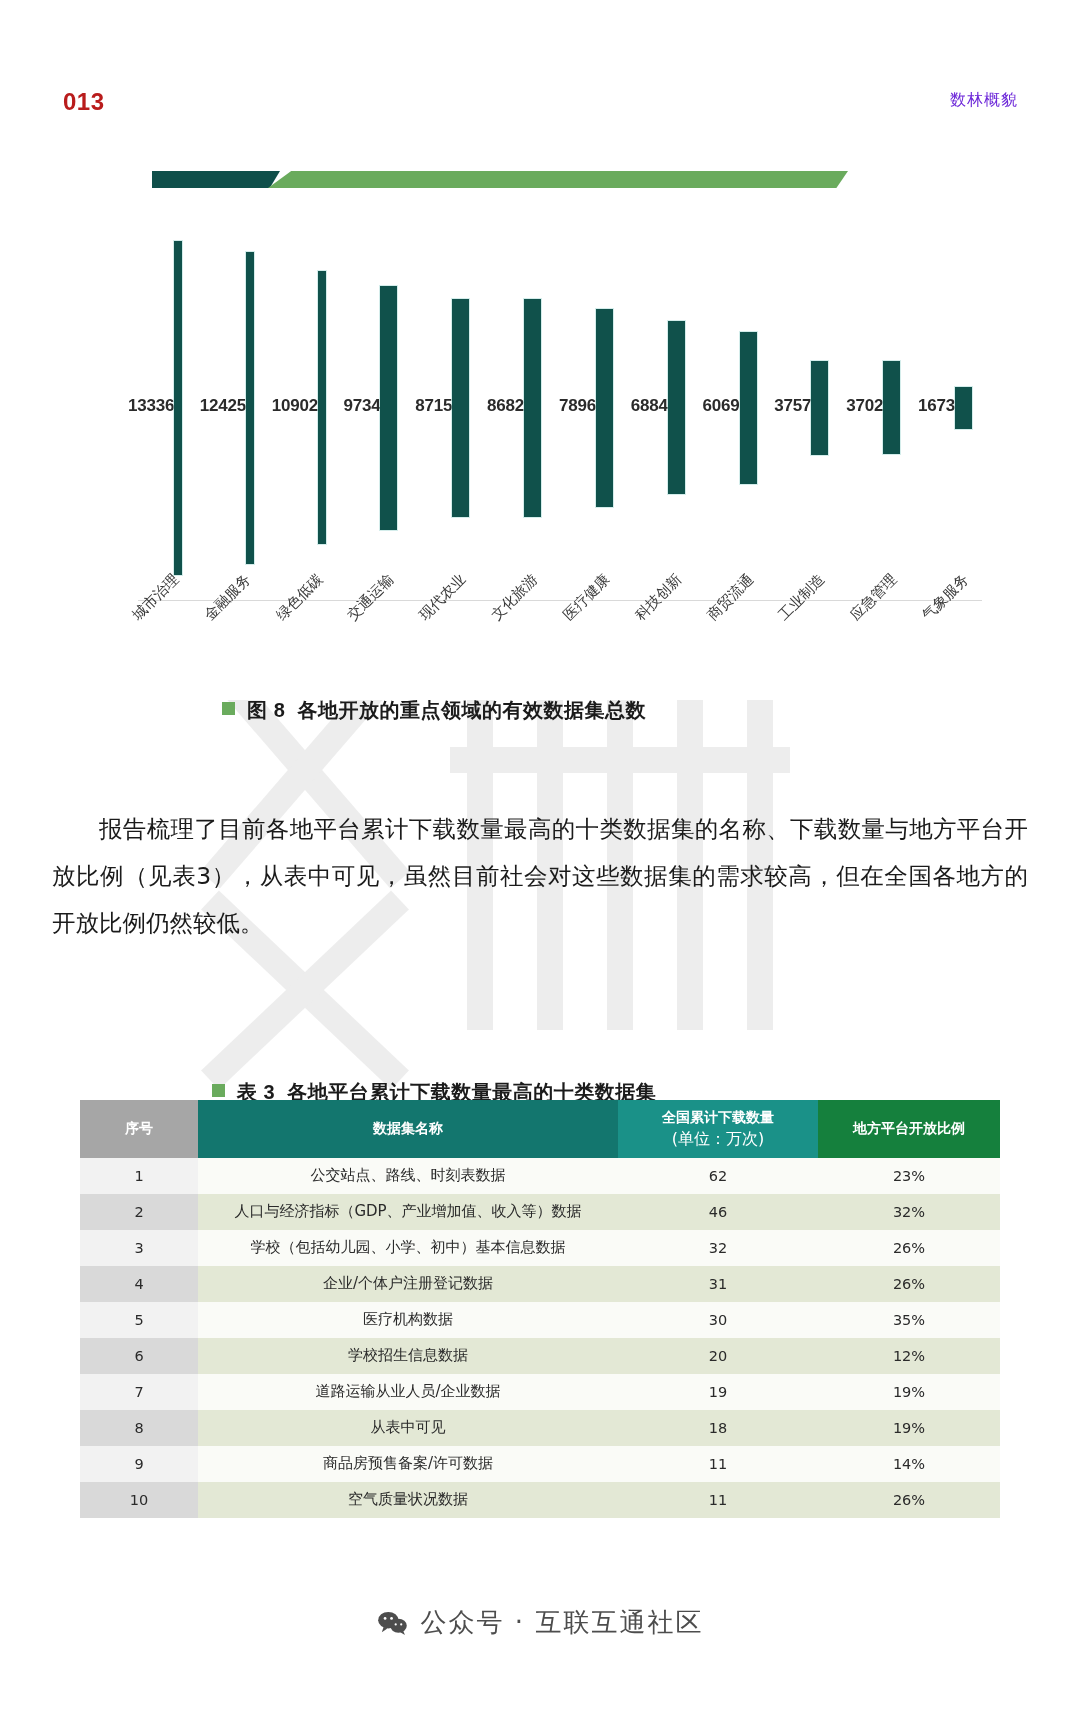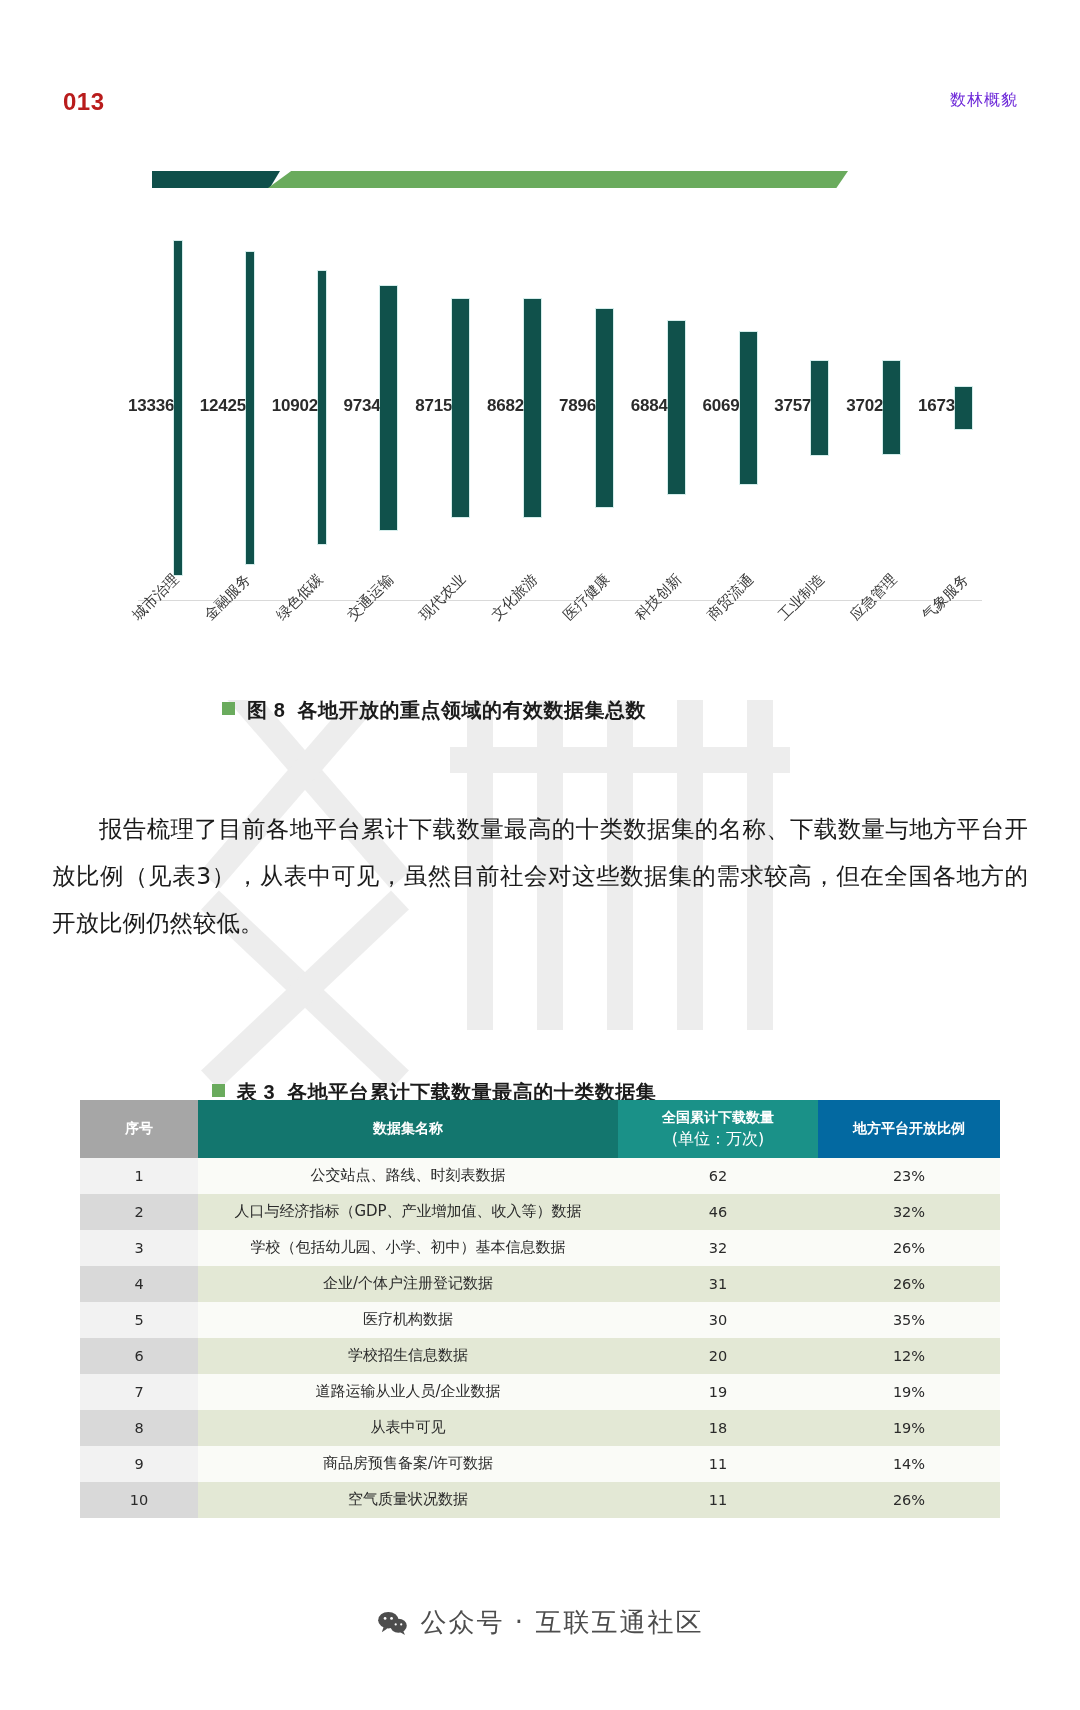--- a/index.html
+++ b/index.html
@@ -113,21 +113,21 @@
     border-collapse:collapse;z-index:3;
     font-family:"DejaVu Sans","Liberation Sans",sans-serif;
   }
   .tbl th{
     color:#ffffff;font-size:14px;font-weight:bold;
     padding:9px 20px;line-height:1.25;
   }
   .th-idx{background:#a6a6a6;width:78px;}
   .th-name{background:#13766e;}
   .th-dl{background:#1a9188;width:160px;}
-  .th-ratio{background:#0369a1;width:142px;}
+  .th-ratio{background:#15803d;width:142px;}
   .th-sub{font-size:16px;font-weight:normal;display:block;margin-top:2px;}
   .tbl td{
     font-size:14.5px;text-align:center;color:#2a2a2a;
     padding:8px 4px;height:20px;
   }
   .tbl tr.odd td{background:#fafbf7;}
   .tbl tr.even td{background:#e3e8d5;}
   .tbl tr.odd td.idx{background:#f2f2f2;}
   .tbl tr.even td.idx{background:#d9d9d9;}
   .tbl td.name{font-size:15px;}

